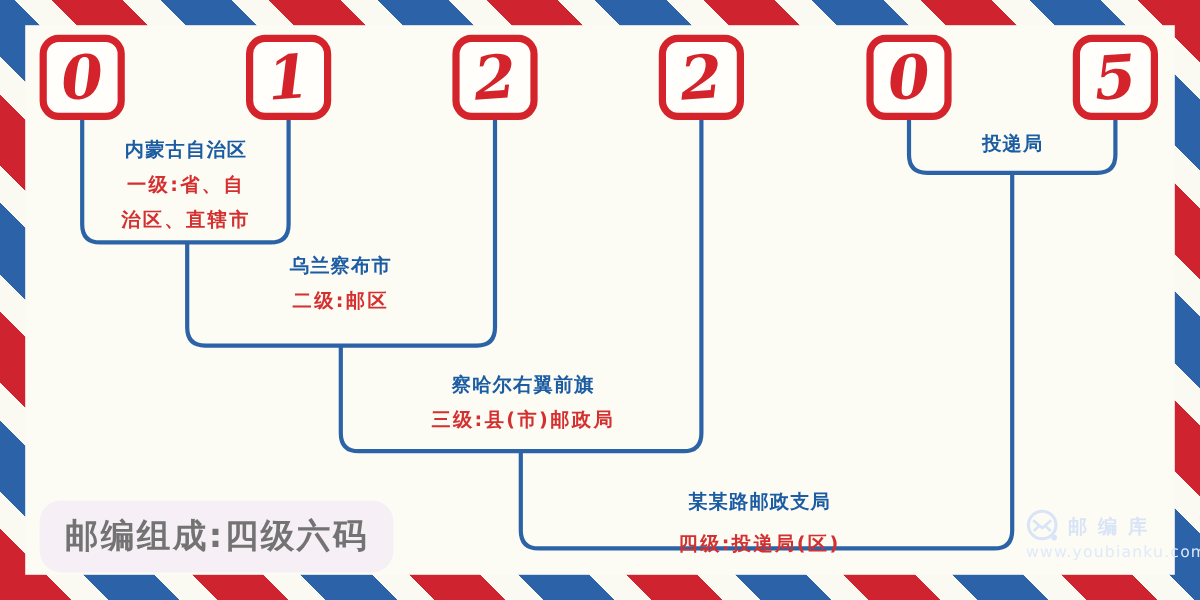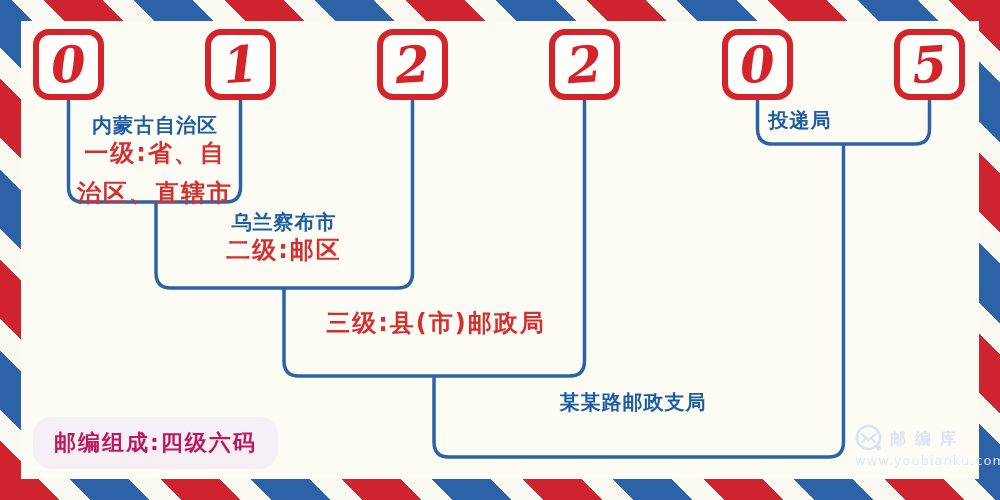--- a/index.html
+++ b/index.html
@@ -35,33 +35,33 @@
     font-size:50px; line-height:50px;
     color:#d4232b;
     transform:rotate(-4deg);
   }
   .anno{
     position:absolute; transform:translateX(-50%);
     text-align:center; white-space:nowrap; z-index:2;
   }
   .anno-name{
     color:#1c5ca3; font-weight:bold;
-    font-size:20px; line-height:26px; letter-spacing:1px;
+    font-size:16px; line-height:26px; letter-spacing:1px;
   }
   .anno-red{
     color:#d53030; font-weight:bold;
-    font-size:24px; line-height:25px; letter-spacing:2px;
+    font-size:16px; line-height:25px; letter-spacing:2px;
     margin-top:3px;
   }
   .anno-red:empty{ display:none; margin:0; }
   .footer-badge{
     position:absolute; left:33px; top:417px; z-index:2;
     background:#f6f0f6; border-radius:18px;
     padding:11px 21px;
-    color:#be185d; font-weight:bold; font-size:22px; letter-spacing:2px;
+    color:#737373; font-weight:bold; font-size:28px; letter-spacing:2px;
     white-space:nowrap;
   }
   .watermark{
     position:absolute; left:855px; top:424px; z-index:2;
     color:#d9e4f6;
   }
   .wm-row{ display:flex; align-items:center; }
   .wm-brand{
     font-size:16px; font-weight:bold; letter-spacing:9px;
     color:#d9e4f6; margin-left:6px; line-height:28px;
@@ -102,40 +102,42 @@
   <div class="digit-box" style="left:722px">
     <span class="digit">0</span>
   </div>
   <div class="digit-box" style="left:894px">
     <span class="digit">5</span>
   </div>
 
   <div class="anno" style="left:155px; top:112px">
     <div class="anno-name">内蒙古自治区</div>
     <div class="anno-red">一级:省、自</div>
-    <div class="anno-red" style="margin-top:15px">治区、直辖市</div>
+    <div class="anno-red" style="margin-top:4px">治区、直辖市</div>
   </div>
 
   <div class="anno" style="left:284px; top:209px">
     <div class="anno-name">乌兰察布市</div>
     <div class="anno-red">二级:邮区</div>
 
   </div>
 
   <div class="anno" style="left:436px; top:308px">
+    <div class="anno-name">察哈尔右翼前旗</div>
     <div class="anno-red">三级:县(市)邮政局</div>
 
   </div>
 
-  <div class="anno" style="left:633px; top:389px">
+  <div class="anno" style="left:633px; top:405px">
     <div class="anno-name">某某路邮政支局</div>
+    <div class="anno-red" style="margin-top:9px">四级:投递局(区)</div>
 
   </div>
 
-  <div class="anno" style="left:800px; top:107px">
+  <div class="anno" style="left:844px; top:107px">
     <div class="anno-name">投递局</div>
 
   </div>
 
   <div class="footer-badge">
     <span>邮编组成:四级六码</span>
   </div>
 
   <div class="watermark">
     <div class="wm-row">

